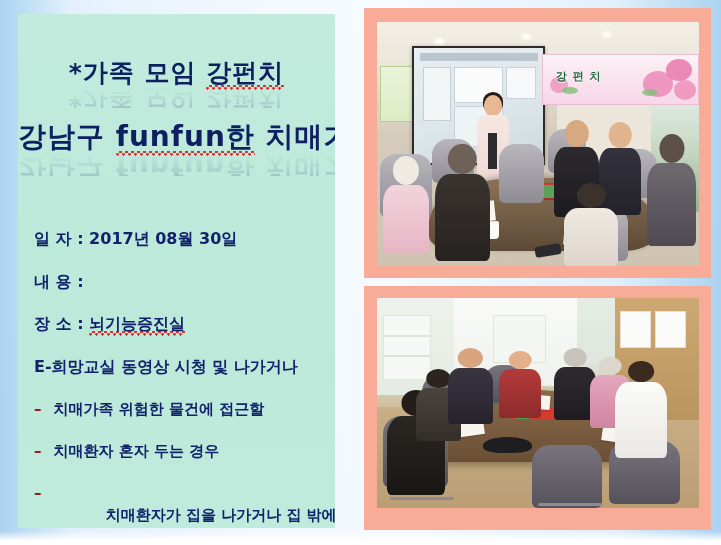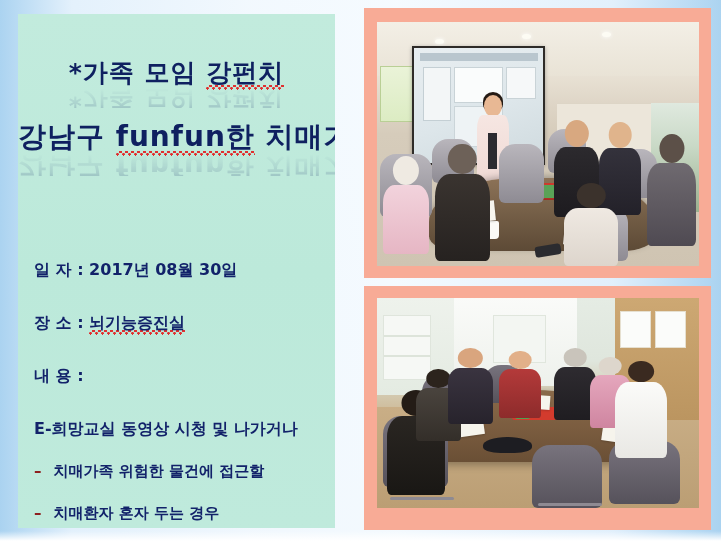--- a/index.html
+++ b/index.html
@@ -65,21 +65,21 @@
     background-size:6px 5px;
     background-repeat:repeat-x;
     background-position:0 100%;
     padding-bottom:3px;
   }
 
   .body{position:absolute;left:16px;top:214px;width:310px;}
   .line{
     color:#12226a;font-weight:700;
     font-family:"DejaVu Sans","Liberation Sans",sans-serif;
-    font-size:16px;line-height:22px;white-space:nowrap;margin-bottom:21px;margin-top:31px;
+    font-size:16px;line-height:22px;white-space:nowrap;margin-bottom:21px;
   }
   .line.tight{margin-bottom:20px;}
   .bullet{
     display:flex;align-items:flex-start;gap:12px;margin-bottom:20px;
     color:#12226a;font-weight:700;
     font-family:"DejaVu Sans","Liberation Sans",sans-serif;
     font-size:15px;line-height:22px;
   }
   .bullet .dash{color:#8e2020;font-weight:700;flex:0 0 auto;}
   .bullet .btxt{white-space:pre;}
@@ -179,26 +179,26 @@
         <span class="reflect reflect-2">강남구 funfun한 치매가족</span>
       </div>
     </div>
 
     <div class="body">
 
       <div class="line">
         <span>일  자 :</span><span> 2017년 08월 30일</span>
       </div>
 
+      <div class="line tight">
+        <span>내  용 :</span>
+      </div>
+
       <div class="line">
         <span>장  소 : </span><span class="squig">뇌기능증진실</span>
-      </div>
-
-      <div class="line tight">
-        <span>내  용 :</span>
       </div>
 
       <div class="line tight">
         <span>E-희망교실 동영상 시청 및 나가거나</span>
       </div>
 
       <div class="bullet">
         <span class="dash">–</span>
         <span class="btxt">치매가족 위험한 물건에 접근할</span>
       </div>
@@ -232,20 +232,29 @@
         <div class="bar"></div>
         <div class="docA"></div>
         <div class="docB"></div>
         <div class="docC"></div>
         <div class="docD"></div>
       </div>
 
       <div class="wall"></div>
       <div class="window"></div>
 
+      <div class="banner">
+        <div class="blob" style="right:4%;top:8%;width:26px;height:22px"></div>
+        <div class="blob" style="right:16%;top:34%;width:30px;height:26px;opacity:.7"></div>
+        <div class="blob" style="right:1%;top:52%;width:22px;height:20px;opacity:.65"></div>
+        <div class="blob" style="left:4%;top:46%;width:18px;height:16px;opacity:.6"></div>
+        <div class="grn" style="left:12%;top:66%"></div>
+        <div class="grn" style="right:26%;top:70%"></div>
+        <div class="bt">강 편 치</div>
+      </div>
 
       <div class="presenter">
         <div class="hair"></div>
         <div class="head"></div>
         <div class="body">
             <div class="inner"></div>
           </div>
       </div>
 
       <div class="table"></div>

